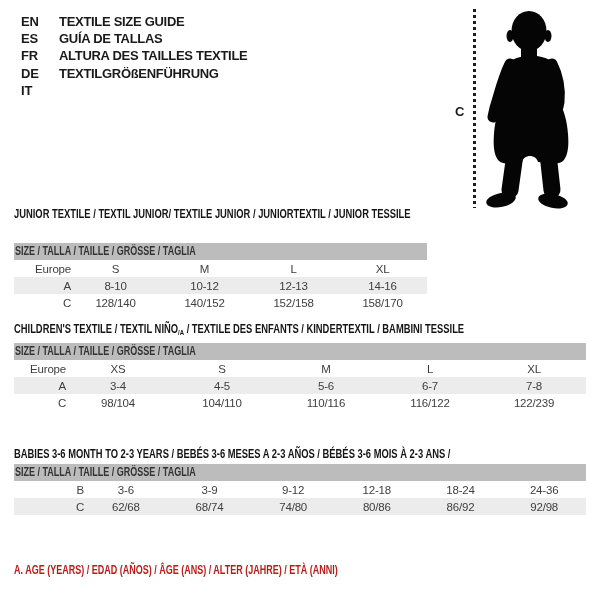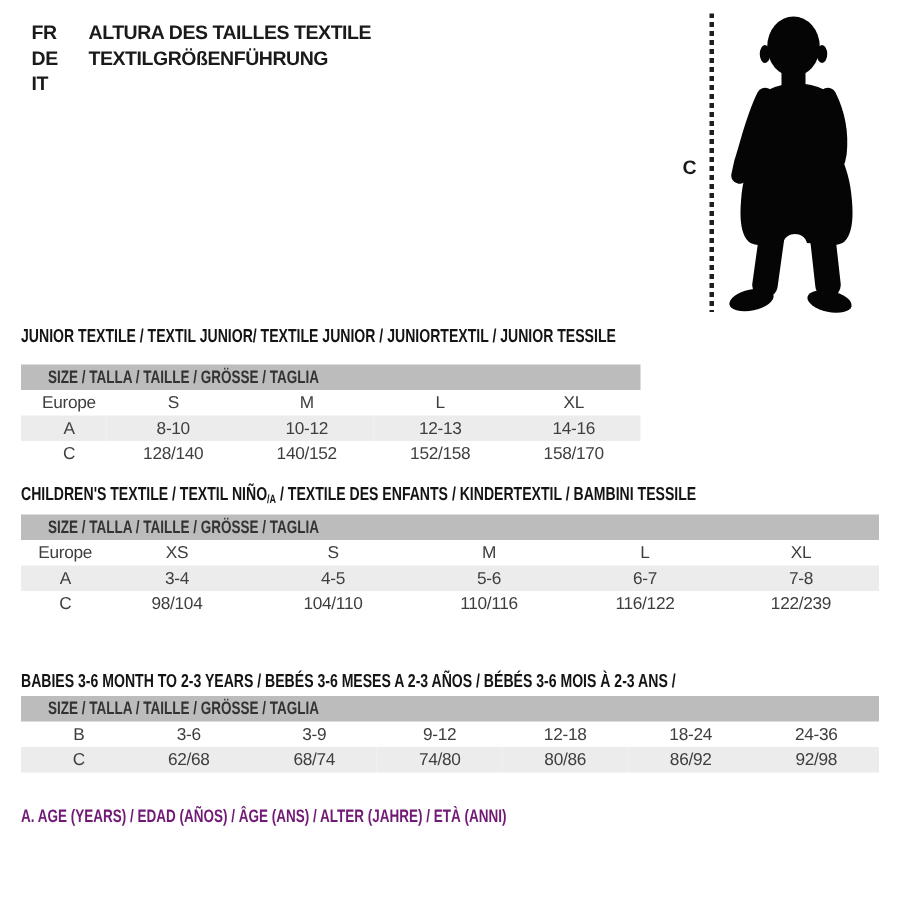--- a/index.html
+++ b/index.html
@@ -25,46 +25,54 @@
 
   
   .cx { display:inline-block; transform:scaleX(0.75); transform-origin:0 50%; white-space:nowrap; }
 
   .tbl-title { font-size:12.5px; font-weight:700; color:#141414; line-height:16px; white-space:nowrap; }
   .sub { font-size:8px; vertical-align:-2px; }
 
   .tbl { }
   .tbl-bar {
     height:17px; line-height:17px; background:#bcbcbc; color:#333333;
-    font-size:12px; font-weight:700; padding-left:18px; overflow:visible; white-space:nowrap;
+    font-size:12px; font-weight:700; padding-left:1px; overflow:visible; white-space:nowrap;
   }
   table { width:100%; border-collapse:collapse; table-layout:fixed; }
   td {
     height:17px; padding:0; font-size:11.5px; color:#3e3e3e;
     text-align:center; vertical-align:middle; letter-spacing:-0.2px;
   }
-  td.rowhead { text-align:center; padding-left:7px;margin-left:19px; }
+  td.rowhead { text-align:right; padding-left:7px;margin-left:19px; }
   tr.shade { background:#ececec; }
 
   .t1 { left:14px; top:243px; width:413px; }
-  .t1-title { left:14px; top:216px; }
+  .t1-title { left:14px; top:206px; }
   .t2 { left:14px; top:343px; width:572px; }
   .t2-title { left:14px; top:321px; }
   .t3 { left:14px; top:464px; width:572px; }
   .t3-title { left:14px; top:446px; }
 
   .footnotes { left:14px; top:535px; }
-  .footnote-line { height:18px; line-height:18px; font-size:12px; font-weight:700; color:#701a75; }
+  .footnote-line { height:18px; line-height:18px; font-size:12px; font-weight:700; color:#b91c1c;margin-top:26px; }
 </style>
 </head>
 <body>
 
 <div>
 
   <div class="abs lang-block">
+    <div class="lang-row">
+      <span class="lang-code">EN</span>
+      <span class="lang-title">TEXTILE SIZE GUIDE</span>
+    </div>
+    <div class="lang-row">
+      <span class="lang-code">ES</span>
+      <span class="lang-title">GUÍA DE TALLAS</span>
+    </div>
     <div class="lang-row">
       <span class="lang-code">FR</span>
       <span class="lang-title">ALTURA DES TAILLES TEXTILE</span>
     </div>
     <div class="lang-row">
       <span class="lang-code">DE</span>
       <span class="lang-title">TEXTILGRÖßENFÜHRUNG</span>
     </div>
     <div class="lang-row">
       <span class="lang-code">IT</span>

